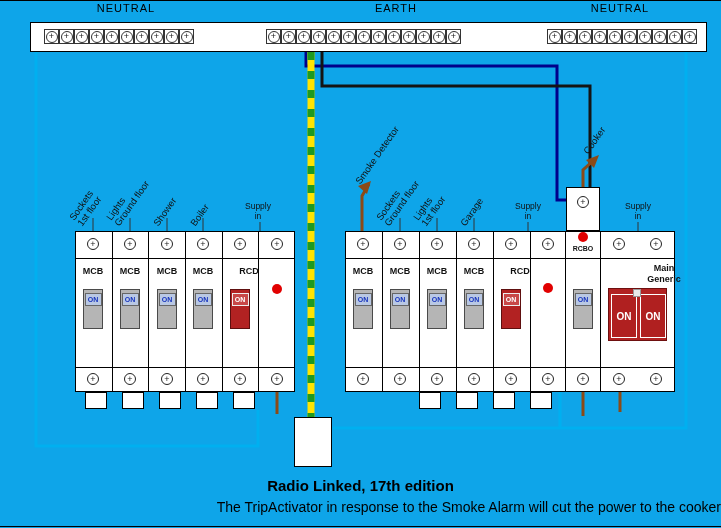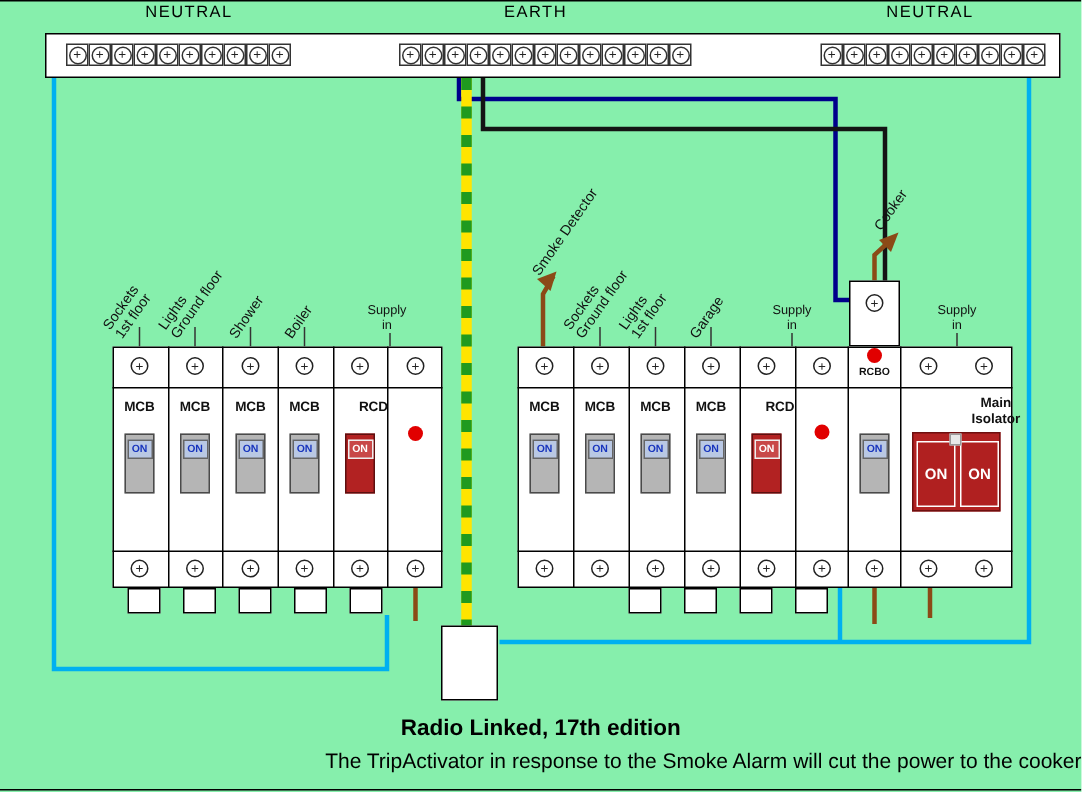--- a/index.html
+++ b/index.html
@@ -1,36 +1,36 @@
 <!DOCTYPE html>
 <html><head>
 <meta charset="utf-8">
 <style>
   html,body{margin:0;padding:0;background:#ffffff;}
-  #canvas{position:relative;width:721px;height:528px;background:#86efac;
+  #canvas{position:relative;width:721px;height:528px;background:#0ea5e9;
           font-family:"Liberation Sans",sans-serif;overflow:hidden;}
   .abs{position:absolute;box-sizing:border-box;}
   .buslabel{text-align:center;font-size:11px;letter-spacing:1px;color:#000;}
   .title{text-align:center;font-size:15px;font-weight:bold;color:#000;}
   .subtitle{text-align:right;font-size:14px;color:#000;}
   .note{text-align:center;font-size:10px;}
   .screw{width:10px;height:10px;border:1px solid #333;border-radius:50%;
          font-size:9px;line-height:9px;text-align:center;display:block;color:#222;background:#fff;}
   .onlbl{margin:3px auto 0;width:15px;height:11px;background:#b9c8e4;color:#1734bd;
          font-size:7px;line-height:11px;text-align:center;font-weight:bold;border:1px solid #666;}
   .onlbl.red{background:#c84848;color:#fff;border-color:#eee;}
 </style>
 </head>
 <body>
 
 <div id="canvas">
   <div class="abs" style="left:0;top:0;width:721px;height:1px;background:#000;"></div>
 
   <div class="abs buslabel" style="left:66px;top:2px;width:120px;">NEUTRAL</div>
-  <div class="abs buslabel" style="left:297px;top:2px;width:120px;">EARTH</div>
+  <div class="abs buslabel" style="left:297px;top:2px;width:120px;text-align:right;">EARTH</div>
   <div class="abs buslabel" style="left:560px;top:2px;width:120px;">NEUTRAL</div>
 
   <div class="abs" style="left:30px;top:22px;width:677px;height:30px;border:1px solid #000;background:#fff;"></div>
 
   <div class="abs title" style="left:0;top:477px;width:721px;">Radio Linked, 17th edition</div>
   <div class="abs subtitle" style="left:0;top:499px;width:721px;">The TripActivator in response to the Smoke Alarm will cut the power to the cooker</div>
 
   <div class="abs" style="left:0;top:526px;width:721px;height:1px;background:#000;"></div>
 <svg width="721" height="528" style="position: absolute; left: 0px; top: 0px;">
       <polyline points="36,52 36,446 258,446 258,410" fill="none" stroke="#00b0f0" stroke-width="3"></polyline>
@@ -275,21 +275,21 @@
     <div class="abs" style="left: 419px; top: 392px; width: 22px; height: 17px; border: 1px solid rgb(0, 0, 0); background: rgb(255, 255, 255);"></div>
     <div class="abs" style="left: 456px; top: 392px; width: 22px; height: 17px; border: 1px solid rgb(0, 0, 0); background: rgb(255, 255, 255);"></div>
     <div class="abs" style="left: 493px; top: 392px; width: 22px; height: 17px; border: 1px solid rgb(0, 0, 0); background: rgb(255, 255, 255);"></div>
     <div class="abs" style="left: 530px; top: 392px; width: 22px; height: 17px; border: 1px solid rgb(0, 0, 0); background: rgb(255, 255, 255);"></div>
     <div class="abs" style="left: 566px; top: 187px; width: 34px; height: 44px; border: 1px solid rgb(0, 0, 0); background: rgb(255, 255, 255);"></div>
     <div class="abs" style="left: 577px; top: 196px; width: 12px; height: 12px; border: 1px solid rgb(34, 34, 34); border-radius: 50%; font-size: 9px; line-height: 10px; text-align: center; color: rgb(34, 34, 34); background: rgb(255, 255, 255);">+</div>
     <div class="abs" style="left: 578px; top: 232px; width: 10px; height: 10px; border-radius: 50%; background: rgb(225, 0, 0);"></div>
     <div class="abs" style="left: 565px; top: 245px; width: 36px; text-align: center; font-size: 7px; font-weight: bold; color: rgb(17, 17, 17);">RCBO</div>
     <div class="abs" style="left: 633px; top: 263px; width: 62px; text-align: center; font-size: 9px; line-height: 11px; font-weight: bold; color: rgb(17, 17, 17);">
       <div>Main</div>
-      <div>Isolator</div>
+      <div>Generic</div>
     </div>
     <div class="abs" style="left: 608px; top: 288px; width: 59px; height: 53px; background: rgb(178, 34, 34); border: 1px solid rgb(110, 15, 15);"></div>
     <div class="abs" style="left: 611px; top: 294px; width: 26px; height: 44px; border: 1px solid rgb(255, 255, 255); background: rgb(176, 32, 32); color: rgb(255, 255, 255); font-size: 10px; font-weight: bold; text-align: center; line-height: 44px;">ON</div>
     <div class="abs" style="left: 640px; top: 294px; width: 26px; height: 44px; border: 1px solid rgb(255, 255, 255); background: rgb(176, 32, 32); color: rgb(255, 255, 255); font-size: 10px; font-weight: bold; text-align: center; line-height: 44px;">ON</div>
     <div class="abs" style="left: 633px; top: 289px; width: 8px; height: 8px; background: rgb(232, 232, 232); border: 1px solid rgb(153, 153, 153);"></div>
     <div class="abs" style="left: 362px; top: 176px; height: 10px; transform: rotate(-55deg); transform-origin: 0px 100%; white-space: nowrap; font-size: 9.5px; line-height: 10px; color: rgb(17, 17, 17);">
       <div>Smoke Detector</div>
     </div>
     <div class="abs" style="left: 391px; top: 208px; height: 20px; transform: rotate(-55deg); transform-origin: 0px 100%; white-space: nowrap; font-size: 9.5px; line-height: 10px; color: rgb(17, 17, 17);">
       <div>Sockets</div>

